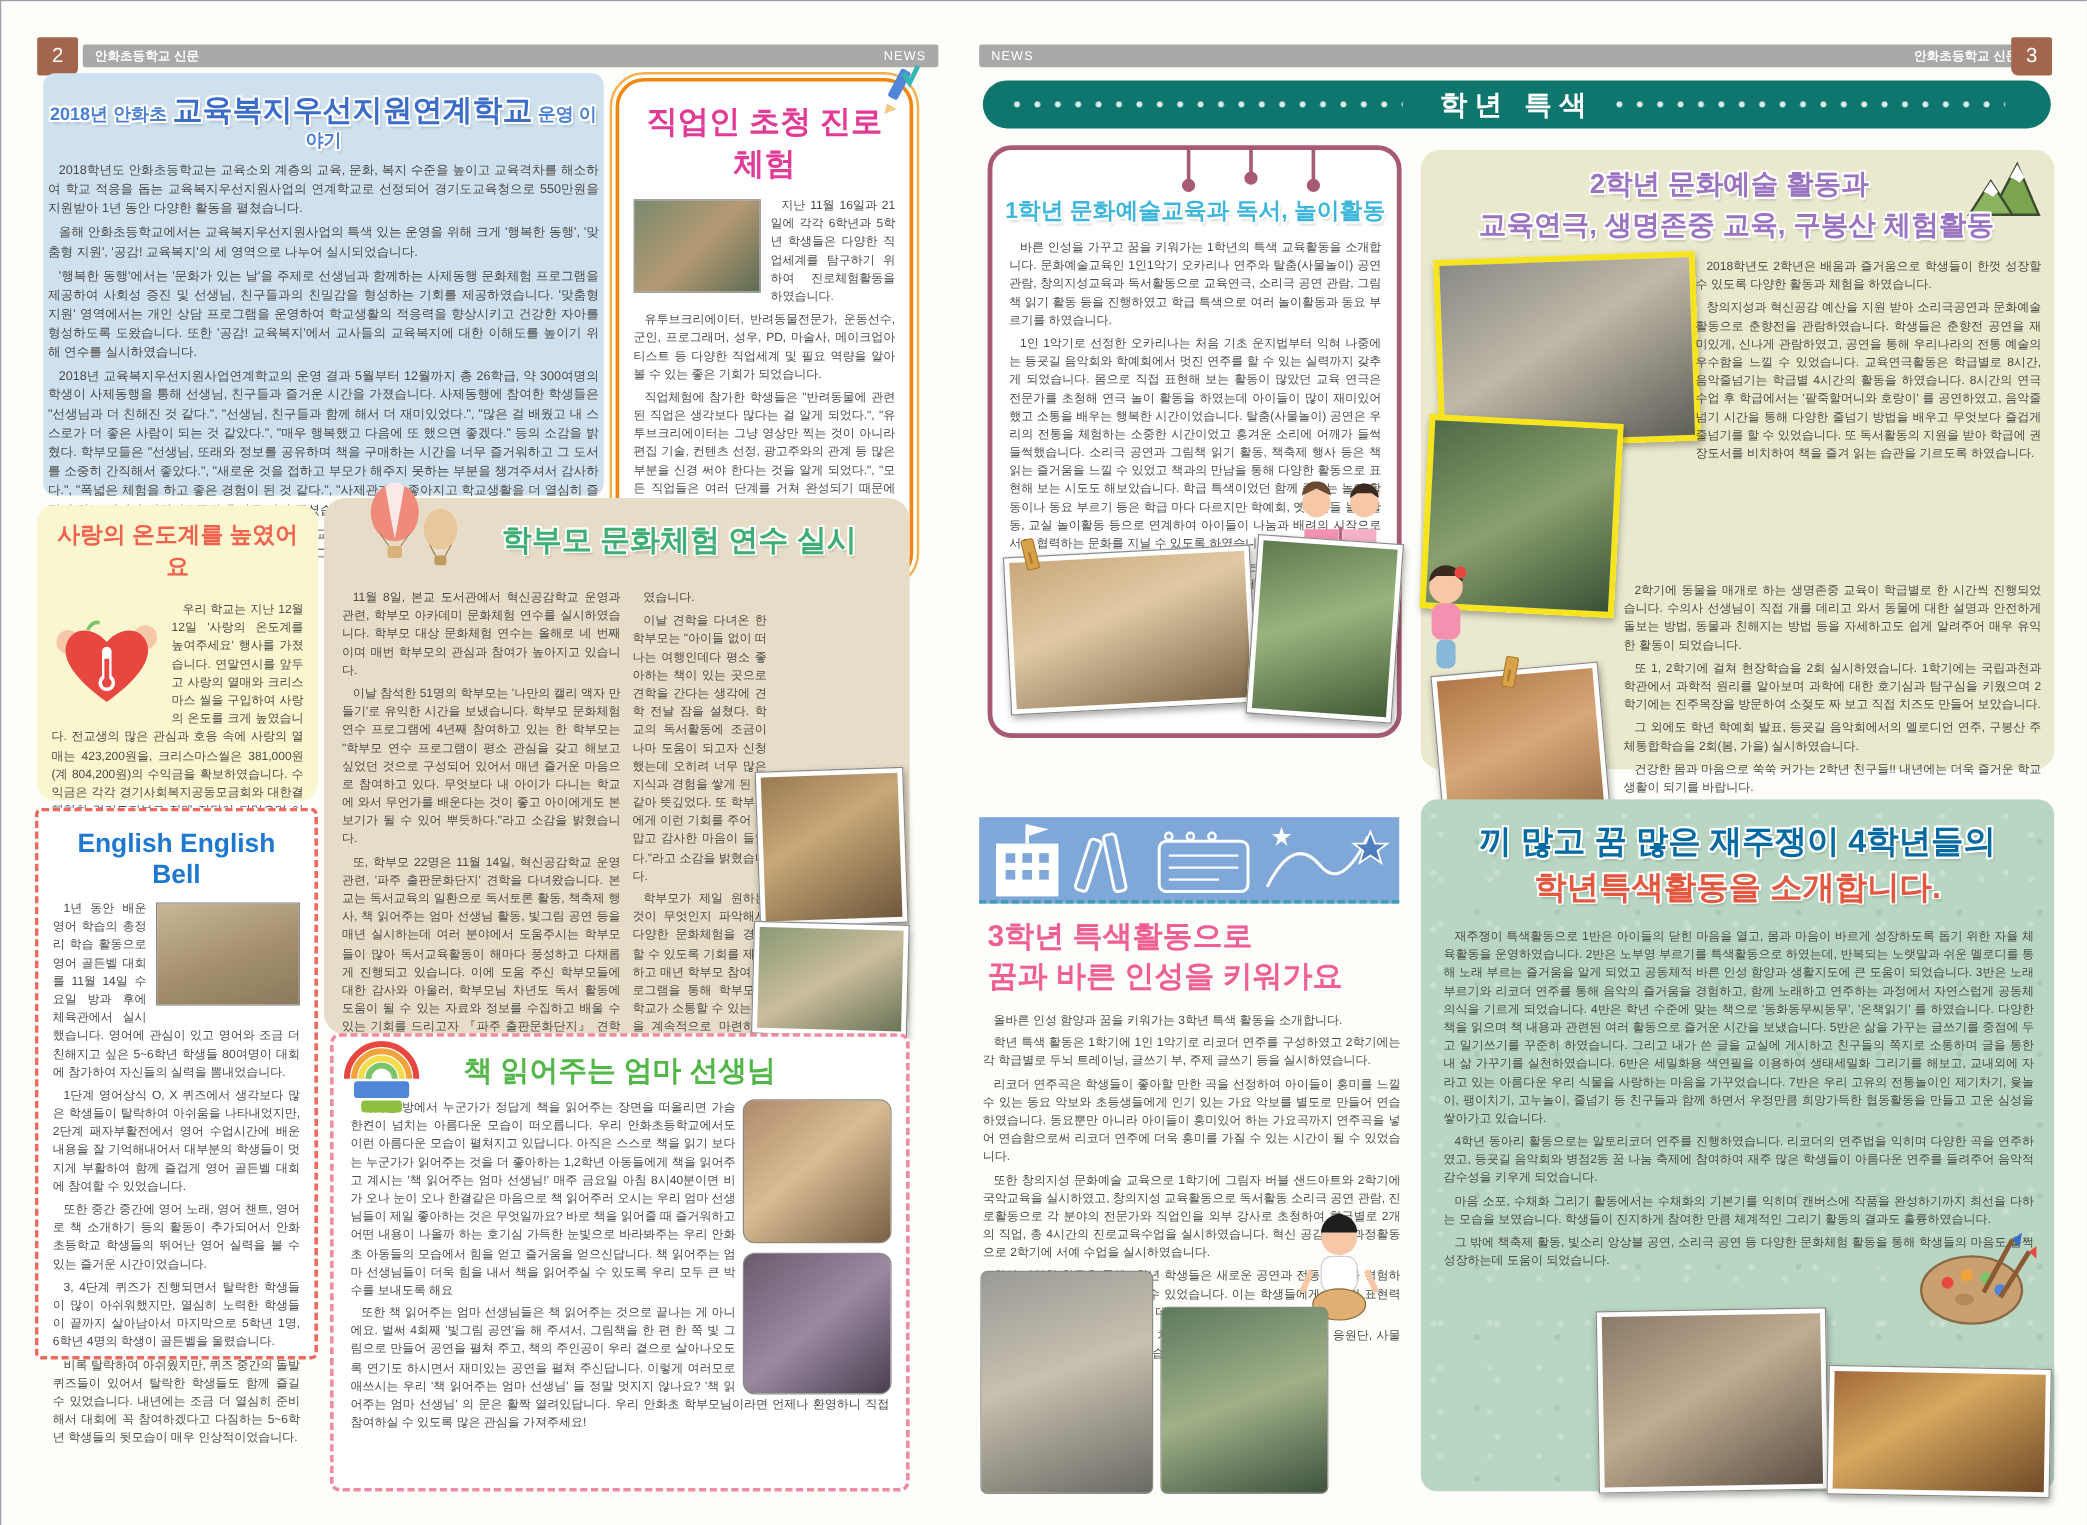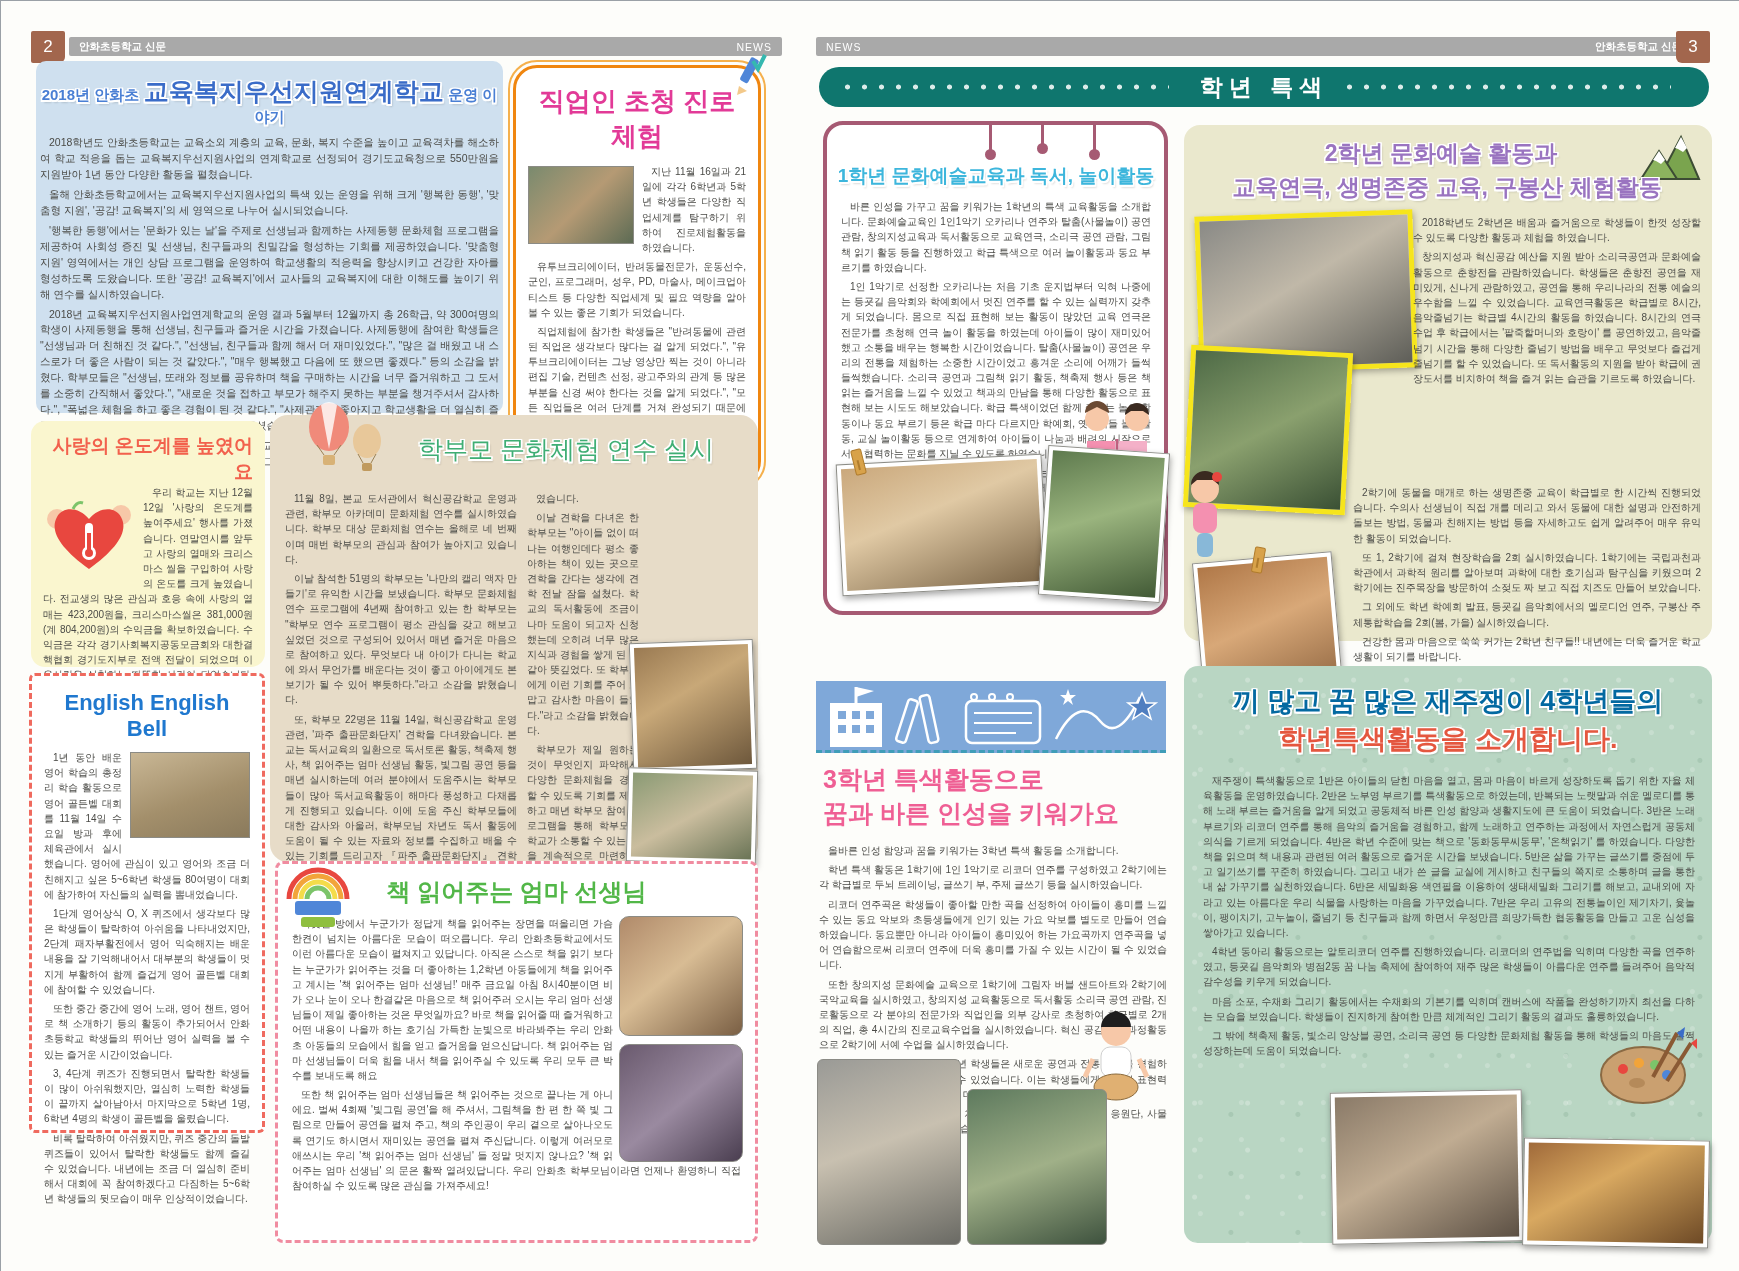--- a/index.html
+++ b/index.html
@@ -66,58 +66,58 @@
     <p class="bt small">유투브크리에이터, 반려동물전문가, 운동선수, 군인, 프로그래머, 성우, PD, 마술사, 메이크업아티스트 등 다양한 직업세계 및 필요 역량을 알아볼 수 있는 좋은 기회가 되었습니다.</p>
     <p class="bt small">직업체험에 참가한 학생들은 "반려동물에 관련된 직업은 생각보다 많다는 걸 알게 되었다.", "유투브크리에이터는 그냥 영상만 찍는 것이 아니라 편집 기술, 컨텐츠 선정, 광고주와의 관계 등 많은 부분을 신경 써야 한다는 것을 알게 되었다.", "모든 직업들은 여러 단계를 거쳐 완성되기 때문에 내가 생각했던 것보다 더 어렵다는 걸 알게 되었다. 힘들겠지만 내 꿈을 꼭 이루고 싶다." 등 소감을 전하며 직업체험활동이 의미 있고 소중한 행사였다고 전했습니다.</p>
   </div>
   <svg class="abs" style="left:726px;top:52px;" width="42" height="44" viewBox="0 0 42 44">
     <rect x="18" y="4" width="9" height="26" rx="2" transform="rotate(28 22 17)" fill="#4f86d8"></rect>
     <polygon points="12,33 20,38 10,42" fill="#f3c98a"></polygon>
     <polyline points="26,8 31,16 38,2" fill="none" stroke="#35b8b0" stroke-width="4"></polyline>
   </svg>
 
   <div class="box" style="left:30px;top:420px;width:234px;height:246px;background:#faf6cf;border-radius:14px;padding:10px 12px;">
-    <div style="text-align:right;font-size:19px;font-weight:bold;color:#f2614d;margin:2px 0 0 0;">사랑의 온도계를 높였어요</div>
+    <div style="text-align:center;font-size:19px;font-weight:bold;color:#f2614d;margin:2px 0 16px 0;">사랑의 온도계를 높였어요</div>
     <svg style="float:left;margin:0 8px 2px 0;" width="92" height="92" viewBox="0 0 92 92">
       <circle cx="14" cy="34" r="10" fill="#f7c8a8"></circle>
         <circle cx="78" cy="30" r="10" fill="#f7c8a8"></circle>
       <path d="M46 84 C18 64 6 46 14 32 C20 21 36 22 46 34 C56 22 72 21 78 32 C86 46 74 64 46 84 Z" fill="#e8473f"></path>
       <rect x="42" y="38" width="8" height="28" rx="4" fill="#fff"></rect>
       <circle cx="46" cy="68" r="7" fill="#fff"></circle>
         <circle cx="46" cy="68" r="4" fill="#e8473f"></circle>
       <rect x="44" y="48" width="4" height="18" fill="#e8473f"></rect>
       <path d="M30 24 q4 -8 10 -6" stroke="#7cc46a" stroke-width="3" fill="none"></path>
     </svg>
     <p class="bt small">우리 학교는 지난 12월 12일 '사랑의 온도계를 높여주세요' 행사를 가졌습니다. 연말연시를 앞두고 사랑의 열매와 크리스마스 씰을 구입하여 사랑의 온도를 크게 높였습니다. 전교생의 많은 관심과 호응 속에 사랑의 열매는 423,200원을, 크리스마스씰은 381,000원 (계 804,200원)의 수익금을 확보하였습니다. 수익금은 각각 경기사회복지공동모금회와 대한결핵협회 경기도지부로 전액 전달이 되었으며 이웃사랑을 실천하는 따뜻한 시간이 되었습니다. 앞으로도 우리 학교는 이웃사랑을 계속해서 실천할 예정입니다.</p>
   </div>
 
   <div class="box" style="left:28px;top:672px;width:236px;height:460px;background:#fff;border:3px dashed #ef6a5e;border-radius:6px;padding:10px 12px;">
     <div style="text-align:center;font-size:22px;font-weight:bold;color:#1f78cf;margin:4px 0 8px 0;">English English Bell</div>
 
     <div class="photo" style="float:right;width:118px;height:84px;margin:2px 0 4px 8px;background:linear-gradient(160deg,#c9b795,#a38f6b 55%,#8a7a5c);"></div>
     <p class="bt small">1년 동안 배운 영어 학습의 총정리 학습 활동으로 영어 골든벨 대회를 11월 14일 수요일 방과 후에 체육관에서 실시했습니다. 영어에 관심이 있고 영어와 조금 더 친해지고 싶은 5~6학년 학생들 80여명이 대회에 참가하여 자신들의 실력을 뽐내었습니다.</p>
-    <p class="bt small">1단계 영어상식 O, X 퀴즈에서 생각보다 많은 학생들이 탈락하여 아쉬움을 나타내었지만, 2단계 패자부활전에서 영어 익숙해지는 배운 내용을 잘 기억해내어서 대부분의 학생들이 멋지게 부활하여 함께 즐겁게 영어 골든벨 대회에 참여할 수 있었습니다.</p>
+    <p class="bt small">1단계 영어상식 O, X 퀴즈에서 생각보다 많은 학생들이 탈락하여 아쉬움을 나타내었지만, 2단계 패자부활전에서 영어 수업시간에 배운 내용을 잘 기억해내어서 대부분의 학생들이 멋지게 부활하여 함께 즐겁게 영어 골든벨 대회에 참여할 수 있었습니다.</p>
     <p class="bt small">또한 중간 중간에 영어 노래, 영어 챈트, 영어로 책 소개하기 등의 활동이 추가되어서 안화 초등학교 학생들의 뛰어난 영어 실력을 볼 수 있는 즐거운 시간이었습니다.</p>
     <p class="bt small">3, 4단계 퀴즈가 진행되면서 탈락한 학생들이 많이 아쉬워했지만, 열심히 노력한 학생들이 끝까지 살아남아서 마지막으로 5학년 1명, 6학년 4명의 학생이 골든벨을 울렸습니다.</p>
     <p class="bt small">비록 탈락하여 아쉬웠지만, 퀴즈 중간의 돌발 퀴즈들이 있어서 탈락한 학생들도 함께 즐길 수 있었습니다. 내년에는 조금 더 열심히 준비해서 대회에 꼭 참여하겠다고 다짐하는 5~6학년 학생들의 뒷모습이 매우 인상적이었습니다.</p>
   </div>
 
   <div class="box" style="left:269px;top:414px;width:488px;height:447px;background:#e7dcc8;border-radius:18px;"></div>
   <svg class="abs" style="left:296px;top:396px;" width="92" height="104" viewBox="0 0 92 104">
     <ellipse cx="32" cy="30" rx="20" ry="24" fill="#f08a7a"></ellipse>
     <path d="M24 8 q8 -6 16 0 q-4 24 -8 44 q-4 -20 -8 -44" fill="#fff" opacity=".8"></path>
     <rect x="26" y="58" width="12" height="10" rx="2" fill="#d8b276"></rect>
     <line x1="20" y1="48" x2="27" y2="58" stroke="#9a8054"></line>
       <line x1="44" y1="48" x2="37" y2="58" stroke="#9a8054"></line>
     <ellipse cx="70" cy="44" rx="14" ry="17" fill="#e8c89a"></ellipse>
     <rect x="65" y="66" width="10" height="8" rx="2" fill="#c09a5e"></rect>
     <line x1="61" y1="57" x2="66" y2="66" stroke="#9a8054"></line>
       <line x1="79" y1="57" x2="74" y2="66" stroke="#9a8054"></line>
   </svg>
-  <div class="abs outline" style="left:390px;top:432px;width:350px;text-align:center;font-size:25px;font-weight:normal;color:#3fae74;">학부모 문화체험 연수 실시</div>
+  <div class="abs outline" style="left:390px;top:432px;width:350px;text-align:center;font-size:25px;font-weight:bold;color:#3fae74;">학부모 문화체험 연수 실시</div>
   <div class="colwrap" style="left:284px;top:490px;width:232px;height:358px;">
     <p class="bt small">11월 8일, 본교 도서관에서 혁신공감학교 운영과 관련, 학부모 아카데미 문화체험 연수를 실시하였습니다. 학부모 대상 문화체험 연수는 올해로 네 번째이며 매번 학부모의 관심과 참여가 높아지고 있습니다.</p>
     <p class="bt small">이날 참석한 51명의 학부모는 '나만의 캘리 액자 만들기'로 유익한 시간을 보냈습니다. 학부모 문화체험 연수 프로그램에 4년째 참여하고 있는 한 학부모는 "학부모 연수 프로그램이 평소 관심을 갖고 해보고 싶었던 것으로 구성되어 있어서 매년 즐거운 마음으로 참여하고 있다. 무엇보다 내 아이가 다니는 학교에 와서 무언가를 배운다는 것이 좋고 아이에게도 본보기가 될 수 있어 뿌듯하다."라고 소감을 밝혔습니다.</p>
     <p class="bt small">또, 학부모 22명은 11월 14일, 혁신공감학교 운영 관련, '파주 출판문화단지' 견학을 다녀왔습니다. 본교는 독서교육의 일환으로 독서토론 활동, 책축제 행사, 책 읽어주는 엄마 선생님 활동, 빛그림 공연 등을 매년 실시하는데 여러 분야에서 도움주시는 학부모들이 많아 독서교육활동이 해마다 풍성하고 다채롭게 진행되고 있습니다. 이에 도움 주신 학부모들에 대한 감사와 아울러, 학부모님 차년도 독서 활동에 도움이 될 수 있는 자료와 정보를 수집하고 배울 수 있는 기회를 드리고자 『파주 출판문화단지』 견학을 계획하게 되었습니다.</p>
     <p class="bt small">이날 학부모들은 파주출판문화단지에서 낙엽이 떨어진 거리를 해설사와 함께 걸으며 늦가을 시색을 즐겼고 출판사를 방문하여 책이 만들어지는 과정을 눈으로 확인하였으며 지혜의 숲 도서관에서 한가로이 짧은 독서를 하기도 하</p>
   </div>
   <div class="colwrap" style="left:526px;top:490px;width:112px;height:358px;">
     <p class="bt small">였습니다.</p>
     <p class="bt small">이날 견학을 다녀온 한 학부모는 "아이들 없이 떠나는 여행인데다 평소 좋아하는 책이 있는 곳으로 견학을 간다는 생각에 견학 전날 잠을 설쳤다. 학교의 독서활동에 조금이나마 도움이 되고자 신청했는데 오히려 너무 많은 지식과 경험을 쌓게 된 것 같아 뜻깊었다. 또 학부모에게 이런 기회를 주어 고맙고 감사한 마음이 들었다."라고 소감을 밝혔습니다.</p>
     <p class="bt small">학부모가 제일 원하는 것이 무엇인지 파악해서 다양한 문화체험을 경험할 수 있도록 기회를 제공하고 매년 학부모 참여 프로그램을 통해 학부모와 학교가 소통할 수 있는 장을 계속적으로 마련하도록 하오니 학부모님들의 많은 참여 바랍니다.</p>

